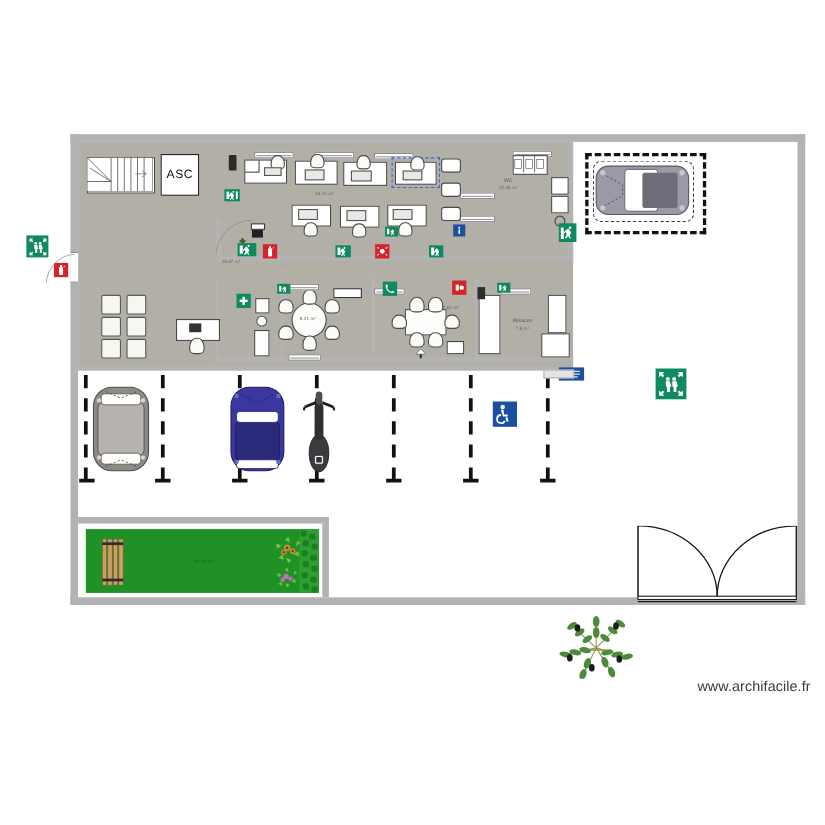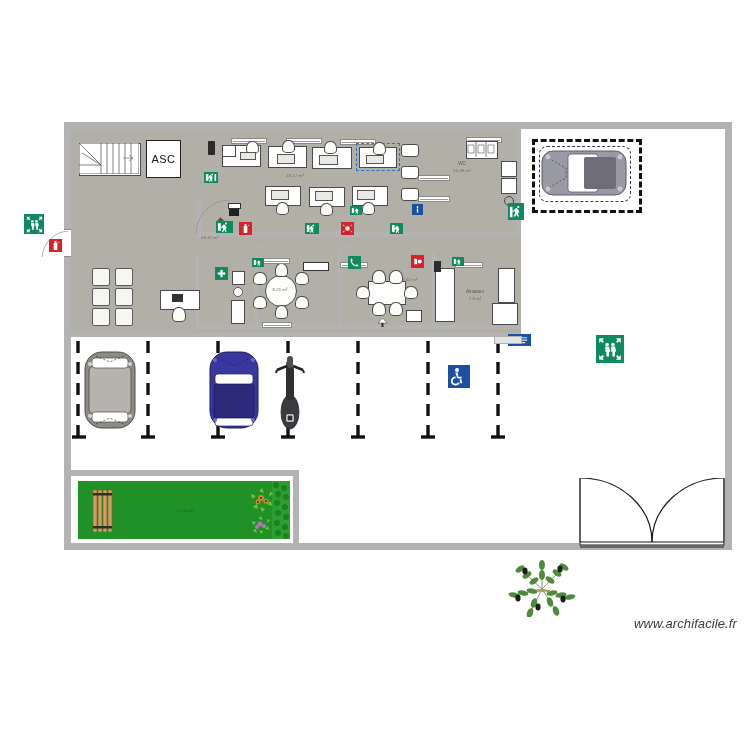--- a/index.html
+++ b/index.html
@@ -630,15 +630,15 @@
       </g>
       <line x1="36" y1="36" x2="50" y2="36" stroke="#a08a4a" stroke-width="1.4"></line>
     </svg>
   </div>
 
   <div class="abs" style="left:64px;top:229px;width:7px;height:26px;background:#fff;border-top:1px solid #8d8d86;border-bottom:1px solid #8d8d86;"></div>
   <svg class="abs" style="left:40px;top:231px;" width="30" height="30">
     <path d="M28 0 A28 28 0 0 0 2 26" fill="none" stroke="#9a9a93" stroke-width="0.8"></path>
   </svg>
 
-  <div class="watermark" style="left:634px;top:616px;font-style:italic;">www.archifacile.fr</div>
+  <div class="watermark" style="left:634px;top:616px;">www.archifacile.fr</div>
 
 </div>
 
 </body></html>

